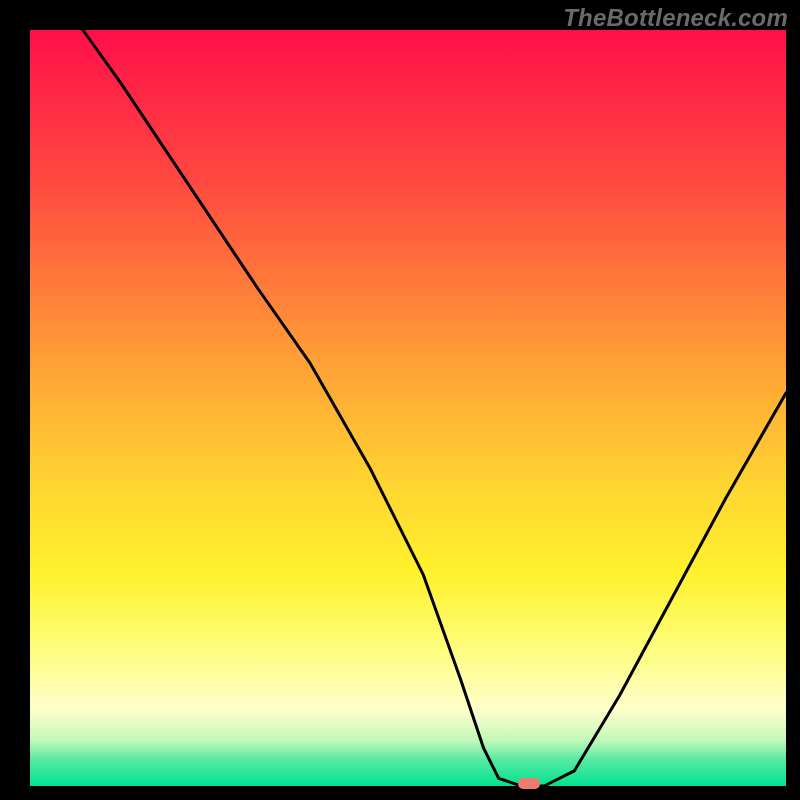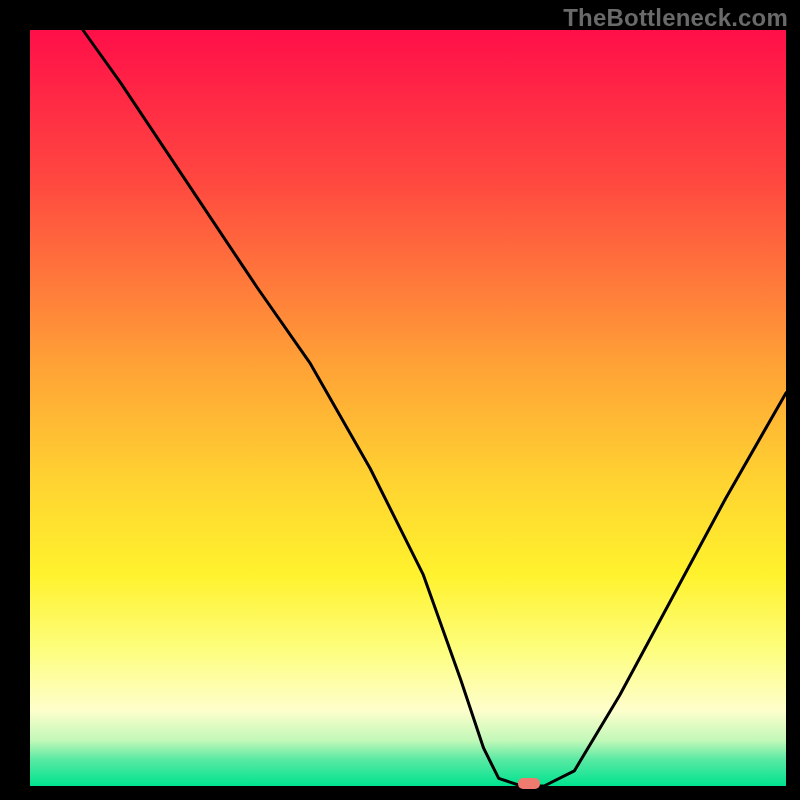--- a/index.html
+++ b/index.html
@@ -7,20 +7,21 @@
     padding: 0;
     width: 800px;
     height: 800px;
     background: #000;
     overflow: hidden;
   }
   .wrap {
     position: relative;
     width: 800px;
     height: 784px;
+    font-style: italic;
   }
   svg {
     display: block;
   }
   .watermark {
     position: absolute;
     top: 4px;
     right: 12px;
     font-family: Arial, Helvetica, sans-serif;
     font-size: 24px;

